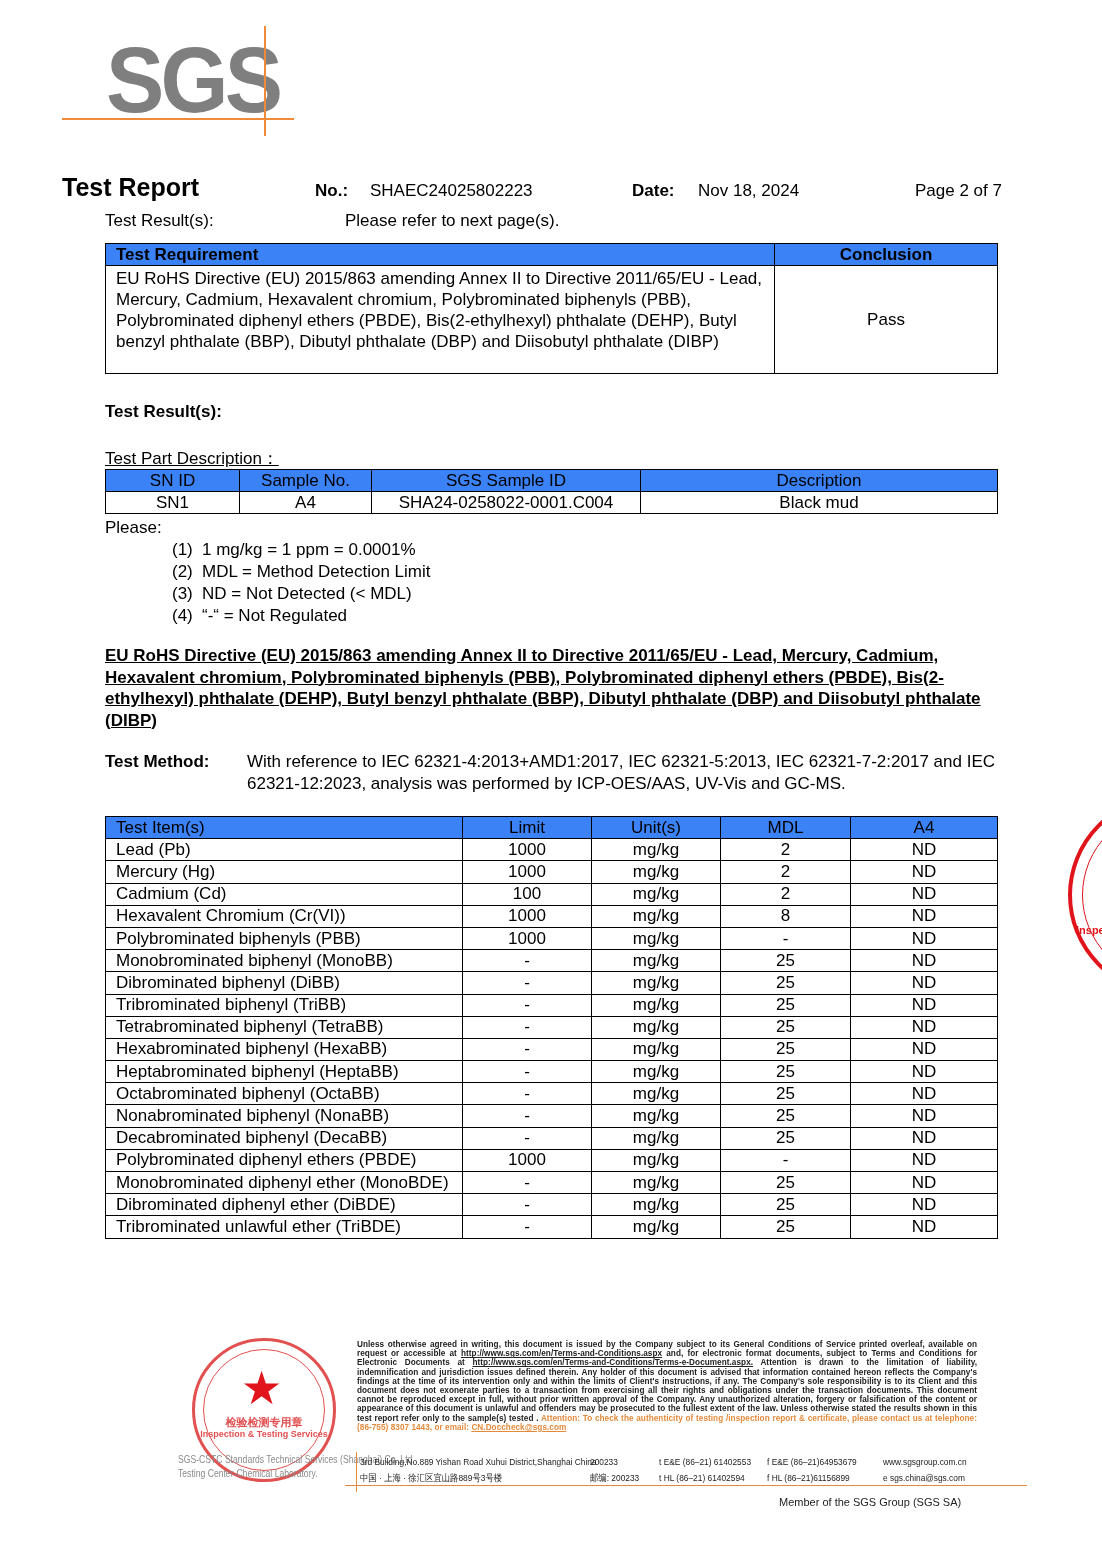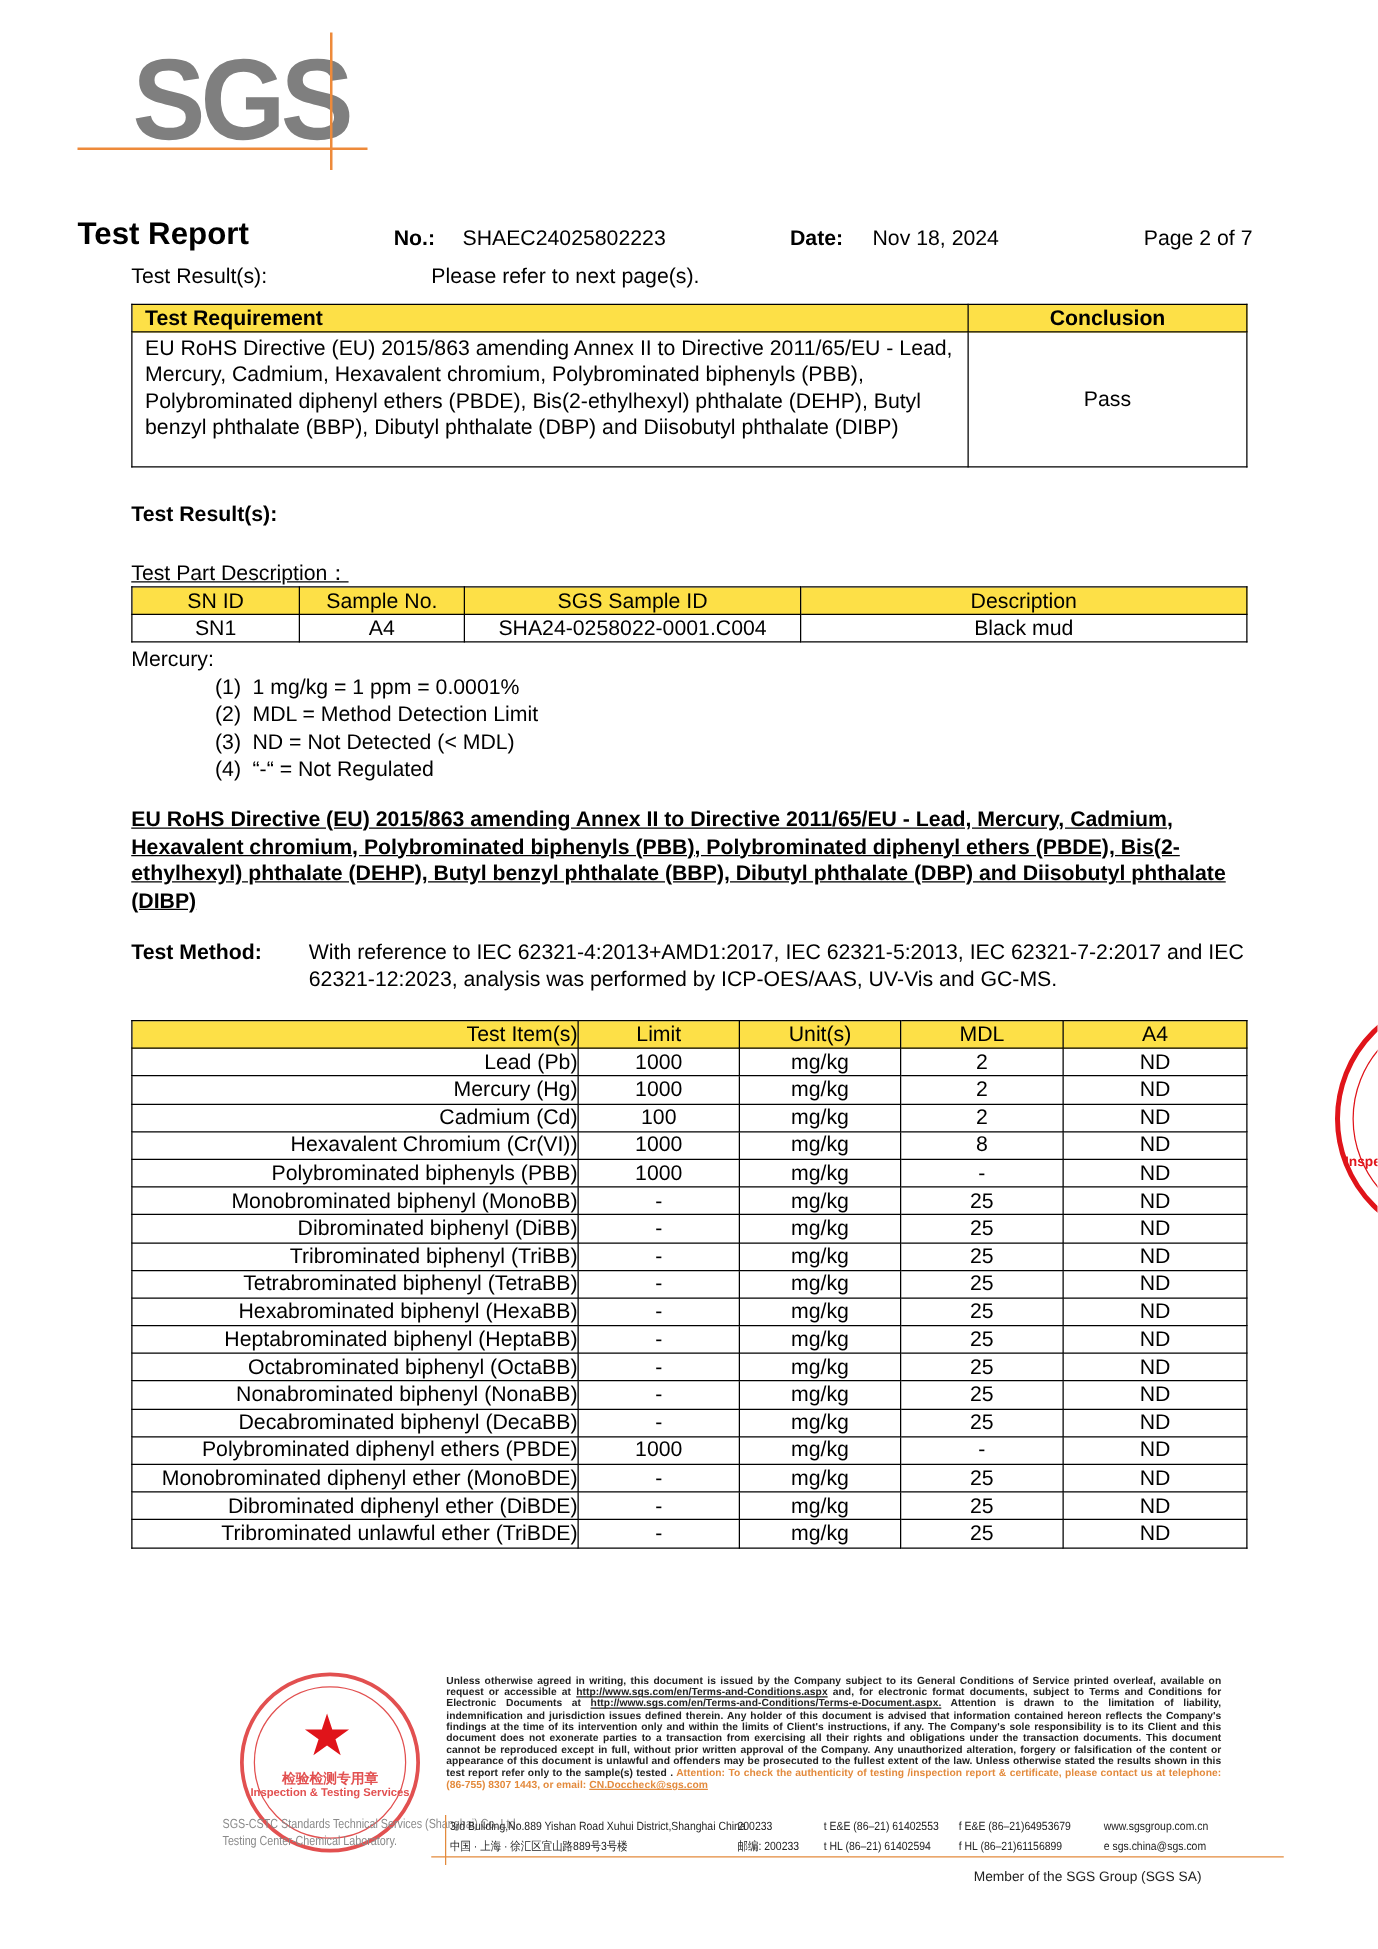--- a/index.html
+++ b/index.html
@@ -20,21 +20,21 @@
   .hdr .date-lbl { position: absolute; left: 632px; top: 8px; font-weight: bold; }
   .hdr .date-val { position: absolute; left: 698px; top: 8px; }
   .hdr .page { position: absolute; left: 915px; top: 8px; }
 
   .tr-line { position: absolute; top: 211px; font-size: 17px; }
   .tr-line .lbl { position: absolute; left: 105px; white-space: nowrap; }
   .tr-line .val { position: absolute; left: 345px; white-space: nowrap; }
 
   table { border-collapse: collapse; position: absolute; font-size: 17px; }
   td, th { border: 1px solid #000; font-weight: normal; }
-  thead th, .hdrrow td { background: #fde047; }
+  thead th, .hdrrow td { background: #3b82f6; }
 
   
   .req { left: 105px; top: 243px; width: 893px; }
   .req th { height: 22px; font-weight: bold; font-size: 17px; line-height: 20px; }
   .req th.c1 { text-align: left; padding-left: 10px; }
   .req td.c1 { padding: 2px 8px 0 10px; line-height: 21px; height: 108px; vertical-align: top; }
   .req td.c2 { text-align: center; vertical-align: middle; width: 223px; }
 
   .sub-heading { position: absolute; left: 105px; top: 402px; font-size: 17px; font-weight: bold; }
   .part-desc { position: absolute; left: 105px; top: 447px; font-size: 17px; text-decoration: underline; white-space: nowrap; }
@@ -50,21 +50,21 @@
   .section-title { position: absolute; left: 105px; top: 645px; width: 890px; font-size: 17px; font-weight: bold; text-decoration: underline; line-height: 21.5px; }
 
   .method { position: absolute; left: 105px; top: 751px; font-size: 17px; line-height: 21.5px; width: 900px; }
   .method .lbl { position: absolute; left: 0; top: 0; font-weight: bold; }
   .method .val { position: absolute; left: 142px; top: 0; width: 760px; }
 
   
   .results { left: 105px; top: 816px; width: 893px; }
   .results th, .results td { height: 22.2px; line-height: 20px; padding: 0; }
   .results th { font-weight: normal; }
-  .results .c-item { text-align: right; padding-left: 10px; width: 357px; }
+  .results .c-item { text-align: left; padding-left: 10px; width: 357px; }
   .results .c-lim { text-align: center; width: 129px; }
   .results .c-unit { text-align: center; width: 129px; }
   .results .c-mdl { text-align: center; width: 130px; }
   .results .c-a4 { text-align: center; }
 
   
   .stamp-side { position: absolute; left: 1068px; top: 795px; width: 200px; height: 200px; border: 4px solid #e0141a; border-radius: 50%; }
   .stamp-side .inner { position: absolute; left: 10px; top: 10px; right: 10px; bottom: 10px; border: 1px solid #e0141a; border-radius: 50%; }
   .stamp-side .txt { position: absolute; left: 4px; top: 125px; color: #e0141a; font-size: 11px; font-weight: bold; }
 
@@ -144,21 +144,21 @@
     <tr>
       <td>SN1</td>
       <td>A4</td>
       <td>SHA24-0258022-0001.C004</td>
       <td>Black mud</td>
     </tr>
   </tbody>
 </table>
 
 <div class="remarks">
-  <div>Mercury:</div>
+  <div>Please:</div>
   <ol>
     <li><span class="n">(1)</span><span>1 mg/kg = 1 ppm = 0.0001%</span></li>
     <li><span class="n">(2)</span><span>MDL = Method Detection Limit</span></li>
     <li><span class="n">(3)</span><span>ND = Not Detected (&lt; MDL)</span></li>
     <li><span class="n">(4)</span><span>“-“ = Not Regulated</span></li>
   </ol>
 </div>
 
 <div class="section-title">EU RoHS Directive (EU) 2015/863 amending Annex II to Directive 2011/65/EU - Lead, Mercury, Cadmium, Hexavalent chromium, Polybrominated biphenyls (PBB), Polybrominated diphenyl ethers (PBDE), Bis(2-ethylhexyl) phthalate (DEHP), Butyl benzyl phthalate (BBP), Dibutyl phthalate (DBP) and Diisobutyl phthalate (DIBP)</div>
 

